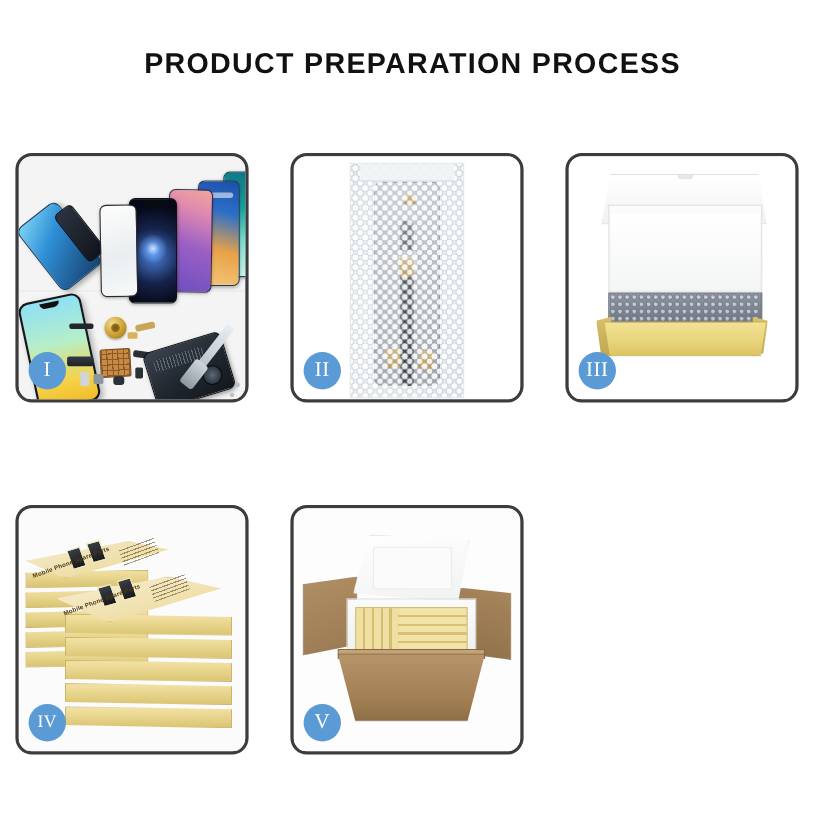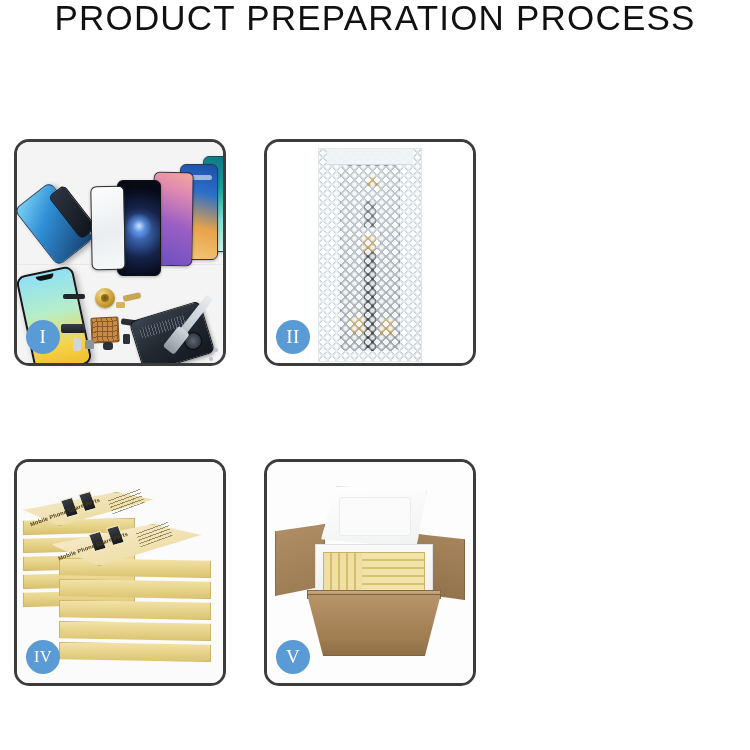--- a/index.html
+++ b/index.html
@@ -11,25 +11,26 @@
   }
   #page {
     position: relative;
     width: 750px; height: 750px;
     background: #ffffff;
   }
 
   
   #header { position: absolute; left: 0; top: 0; width: 750px; text-align: center; }
   #title {
-    font-size: 35px;
+    font-size: 26px;
     letter-spacing: 1.2px;
     color: #111111;
-    font-weight: 400;
+    font-weight: 700;
     line-height: 1;
+    margin-top: 44px;
     font-family: "Liberation Sans", sans-serif;
   }
   #subtitle {
     font-size: 15.5px;
     color: #1d1d1d;
     margin-top: 15px;
     letter-spacing: 0.15px;
     font-family: "Liberation Sans", sans-serif;
   }
 
@@ -525,20 +526,33 @@
           <div class="tab t2"></div>
           <div class="tab t3"></div>
           <div class="tab t4"></div>
           <div class="bubbles"></div>
           <div class="bagtop"></div>
         </div>
       </div>
       <div class="badge">II</div>
     </div>
 
+    <div class="panel r0 c2">
+      <div class="scene">
+        <div class="p3bg"></div>
+        <div class="lidflap"></div>
+        <div class="boxback"></div>
+        <div class="foam"></div>
+        <div class="greybubbles"></div>
+        <div class="boxsideL"></div>
+        <div class="boxsideR"></div>
+        <div class="boxfront"></div>
+      </div>
+      <div class="badge">III</div>
+    </div>
 
     <div class="panel r1 c0">
       <div class="scene">
         <div class="p4bg"></div>
         <div class="stack">
           <div class="gbox slabL s1"></div>
           <div class="gbox slabL s2"></div>
           <div class="gbox slabL s3"></div>
           <div class="gbox slabL s4"></div>
           <div class="gbox slabL s5"></div>

